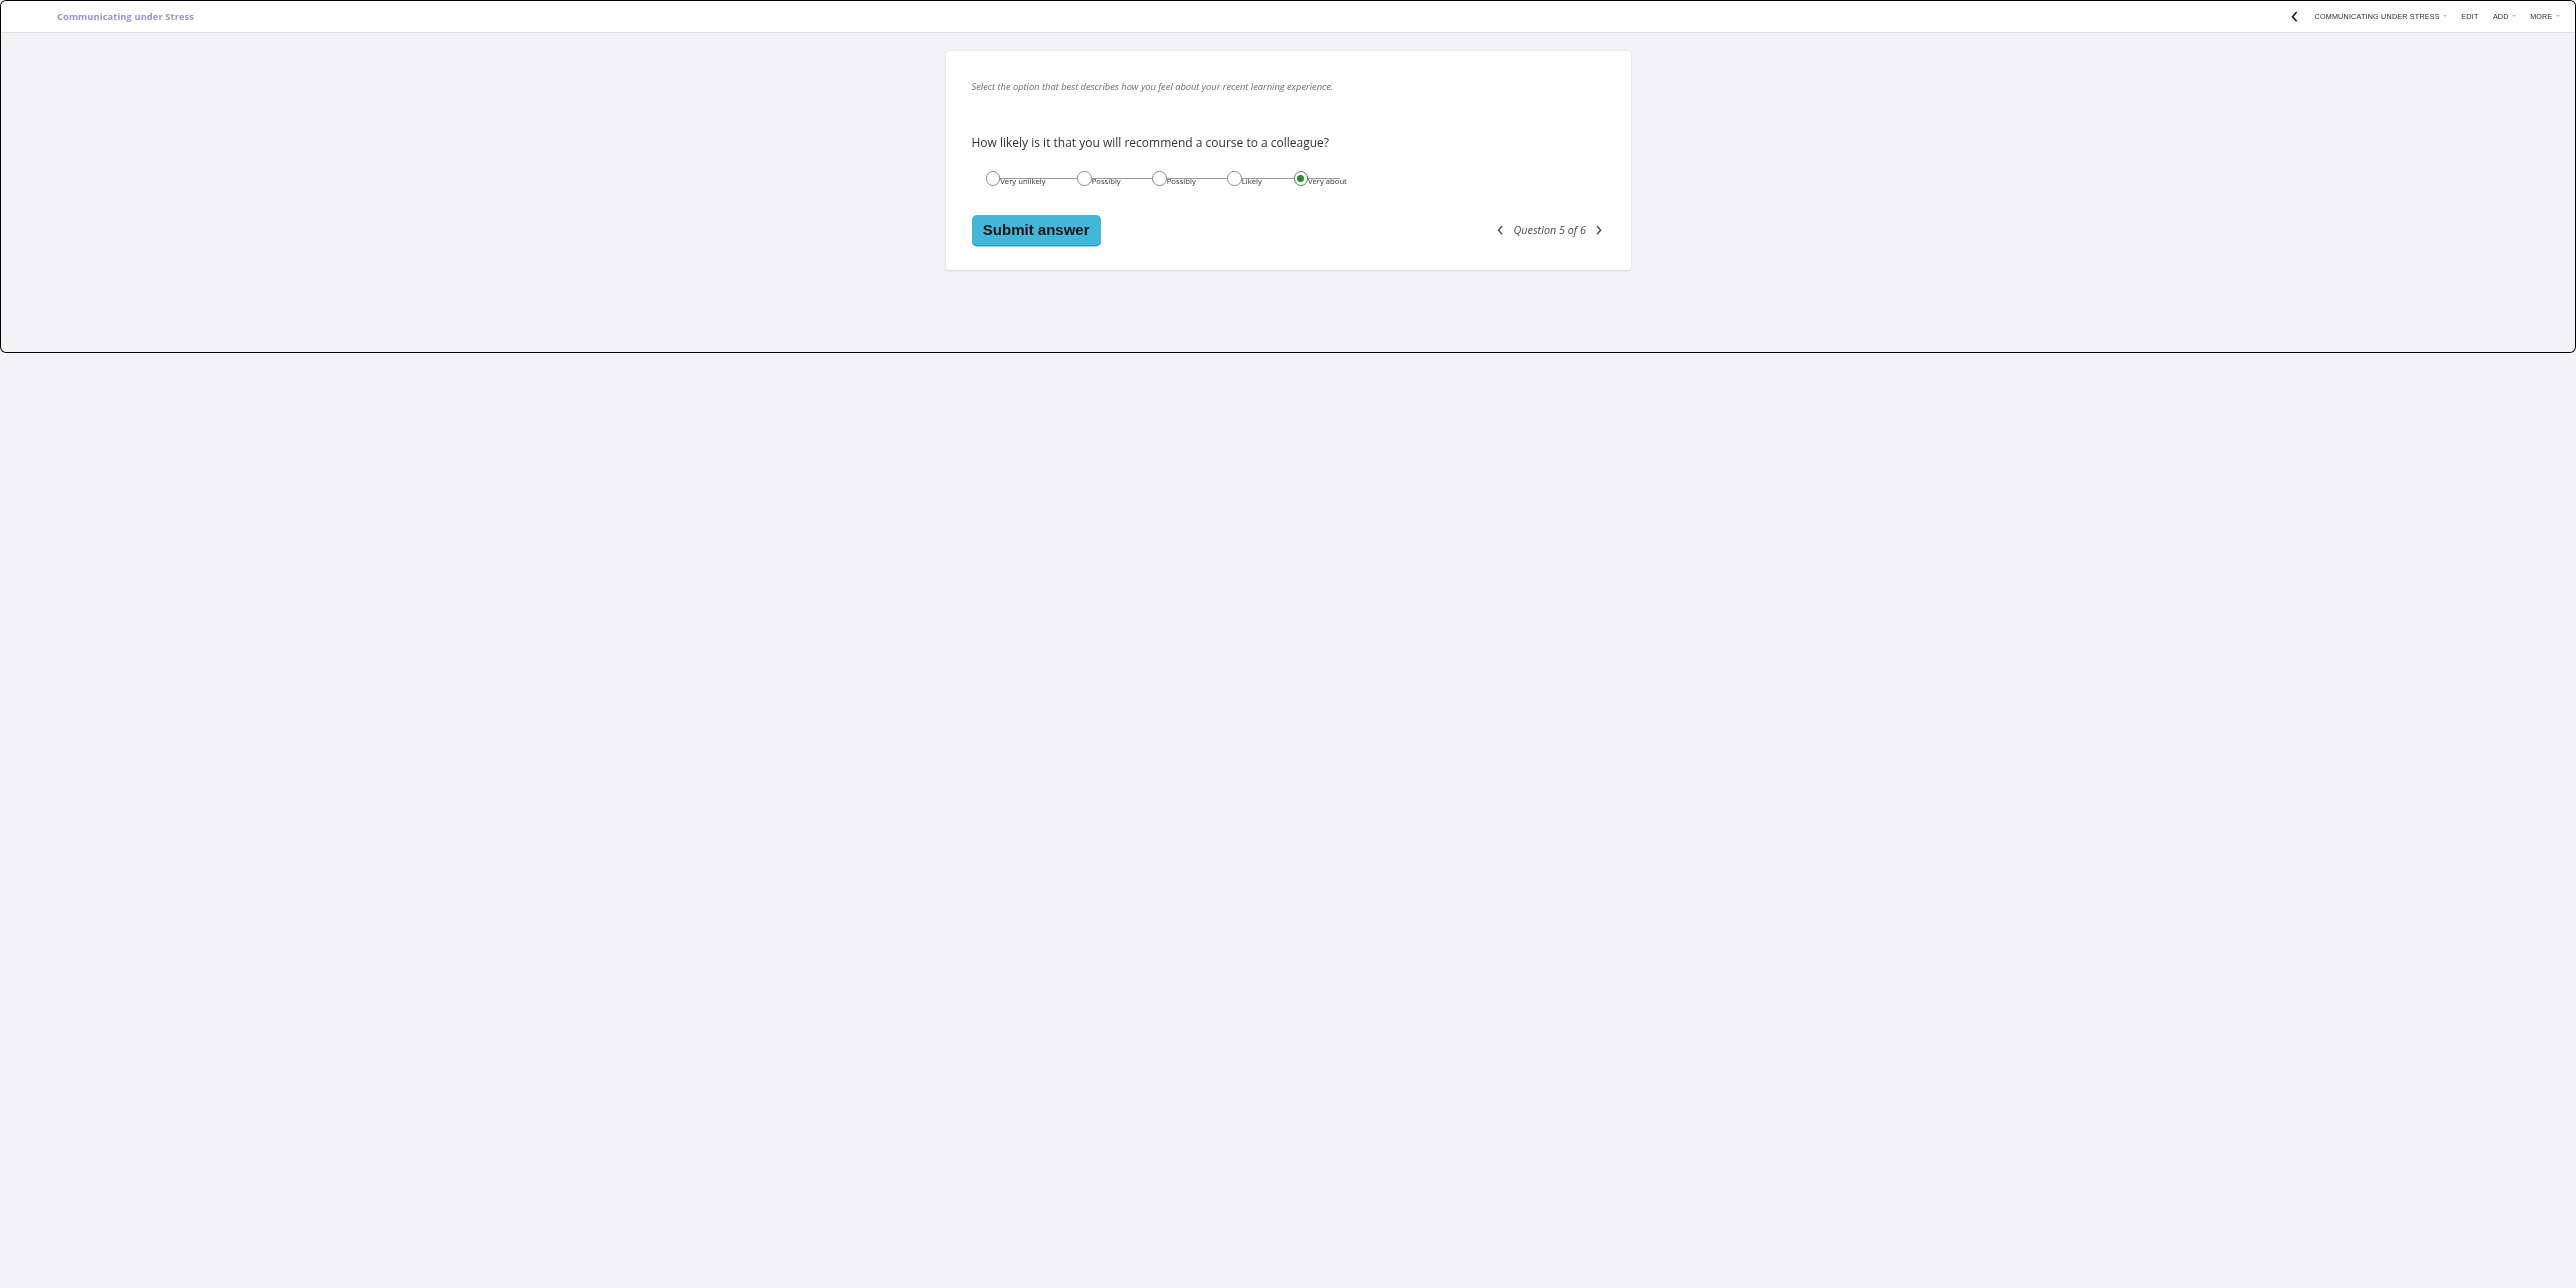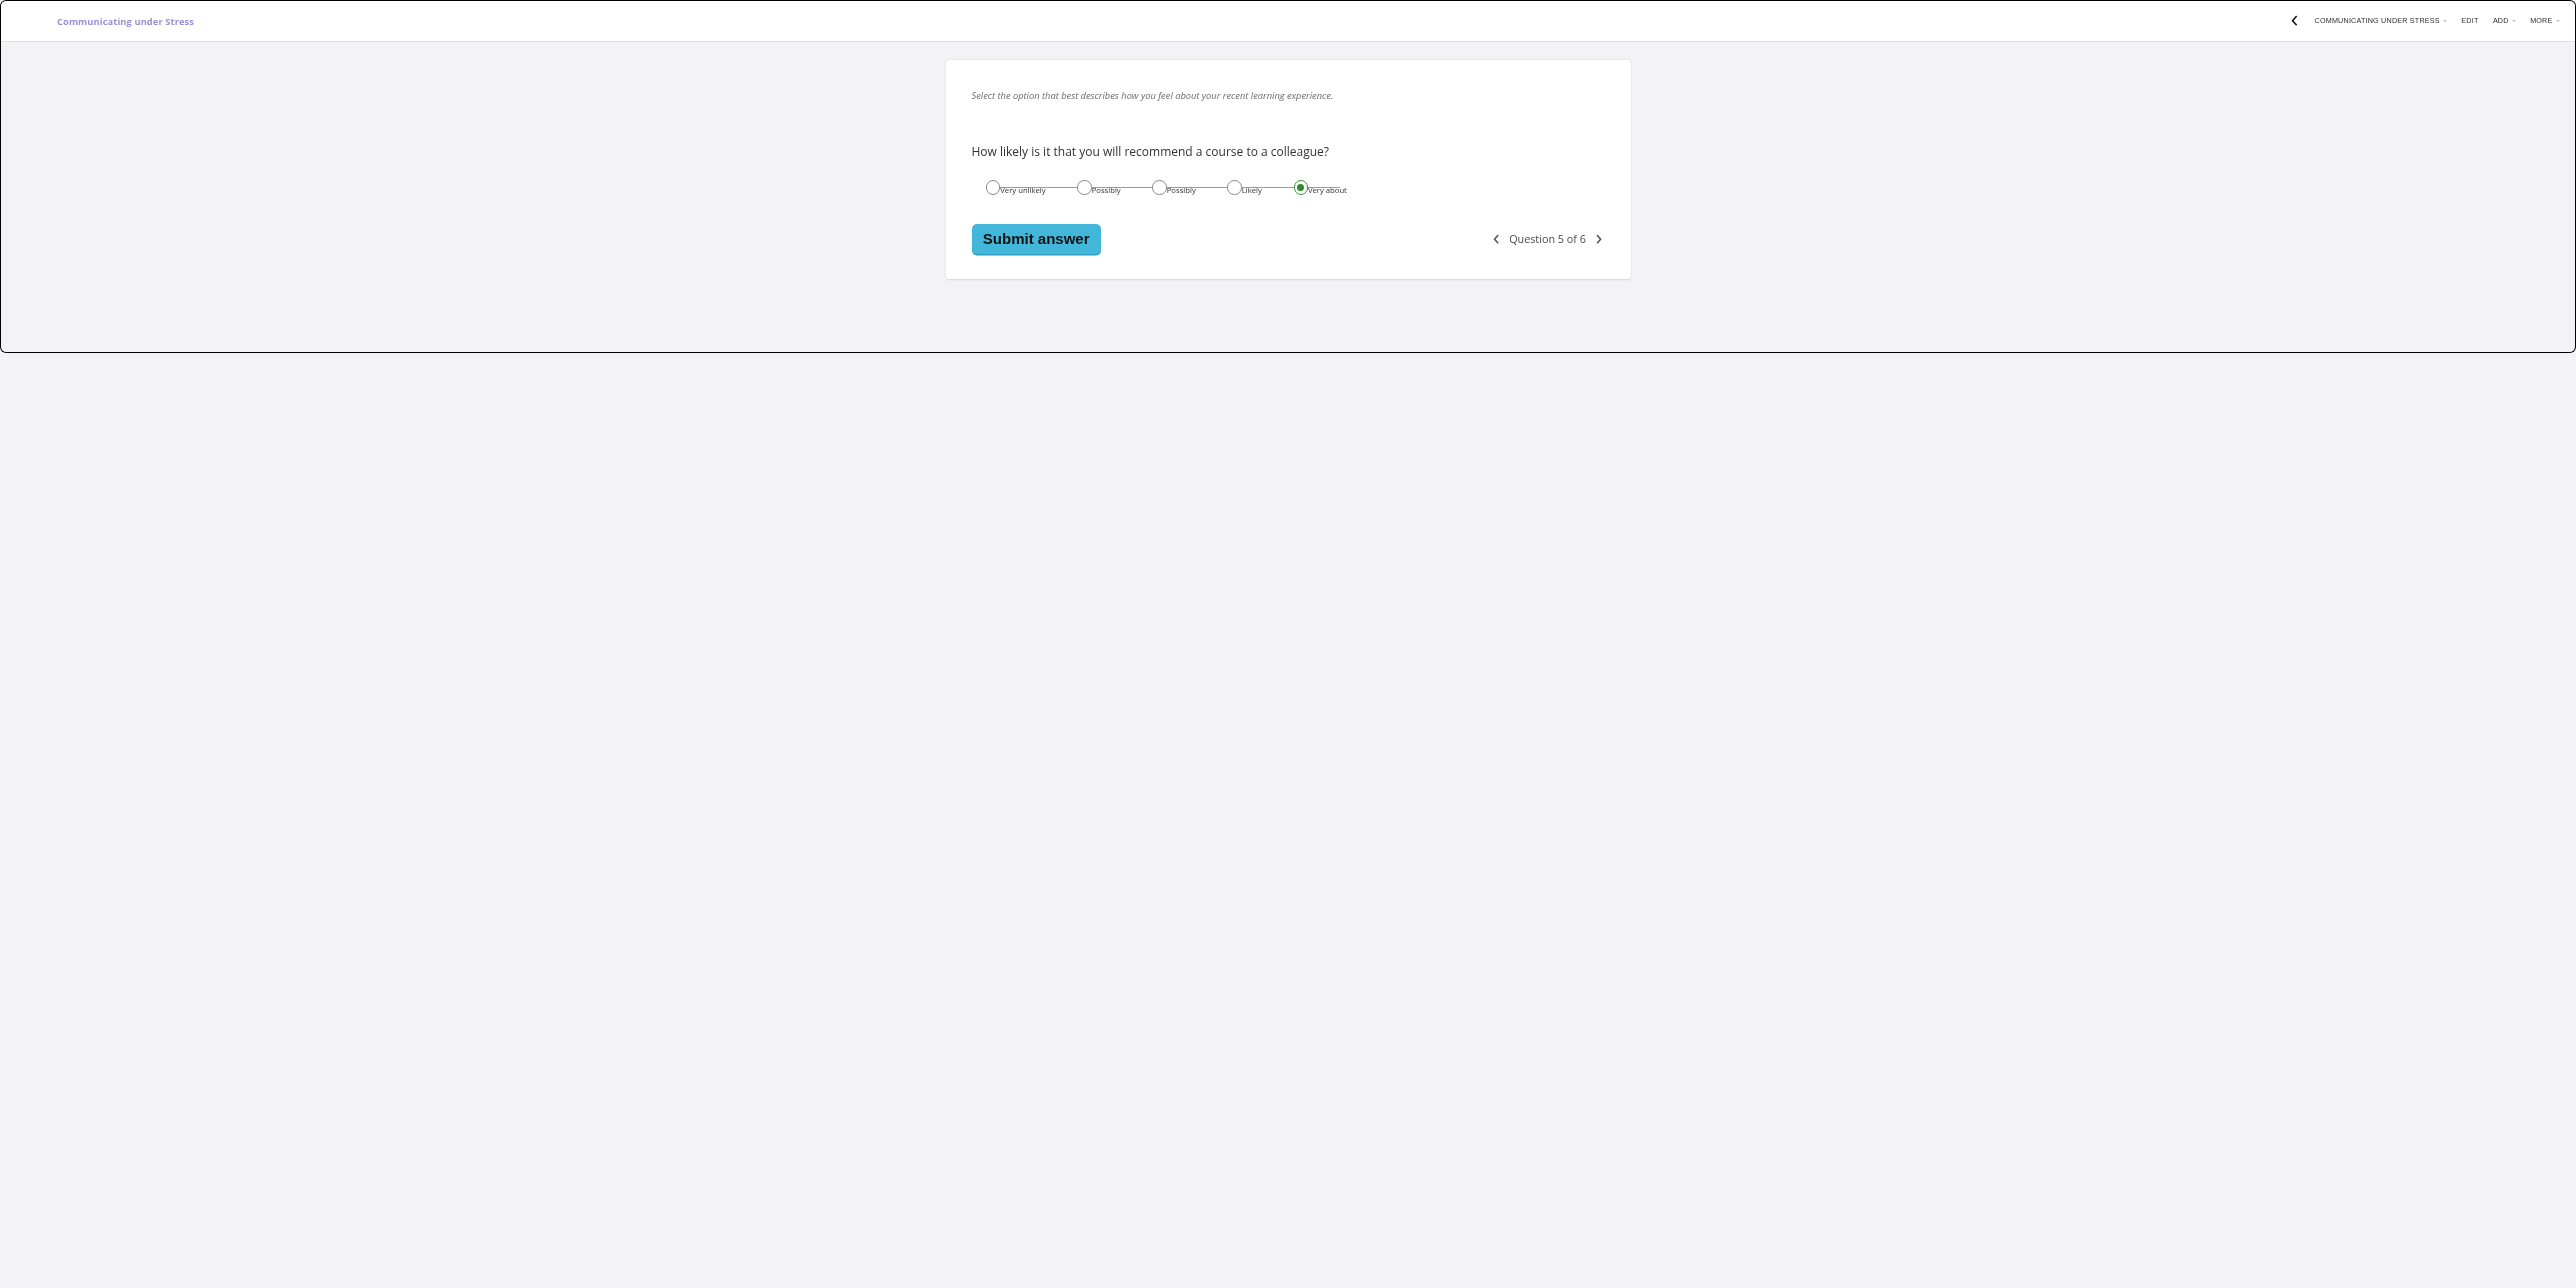--- a/index.html
+++ b/index.html
@@ -20,21 +20,21 @@
     }
     .app-inner {
       background: #f3f3f5;
       border-radius: 5.2px;
       overflow: hidden;
       min-height: 351px;
     }
     .header {
       background: #fff;
       border-bottom: 0.5px solid #e0e0e0;
-      height: 41px;
+      height: 32px;
       display: flex;
       align-items: center;
       justify-content: space-between;
       padding: 0 14.4px 0 56px;
     }
     .page-title {
       color: #9d8fd3;
       font-weight: 700;
       font-size: 9.3px;
       letter-spacing: 0.1px;
@@ -174,20 +174,21 @@
       font-size: 15px;
       padding: 6.2px 11.3px;
       cursor: pointer;
     }
     .pager {
       display: flex;
       align-items: center;
       gap: 8.2px;
       color: #4a4a4a;
       font-size: 10.8px;
+      font-style: italic;
     }
     .pager-btn {
       background: none;
       border: none;
       cursor: pointer;
       padding: 2.1px;
       display: flex;
       align-items: center;
     }
     .pager-btn svg {

